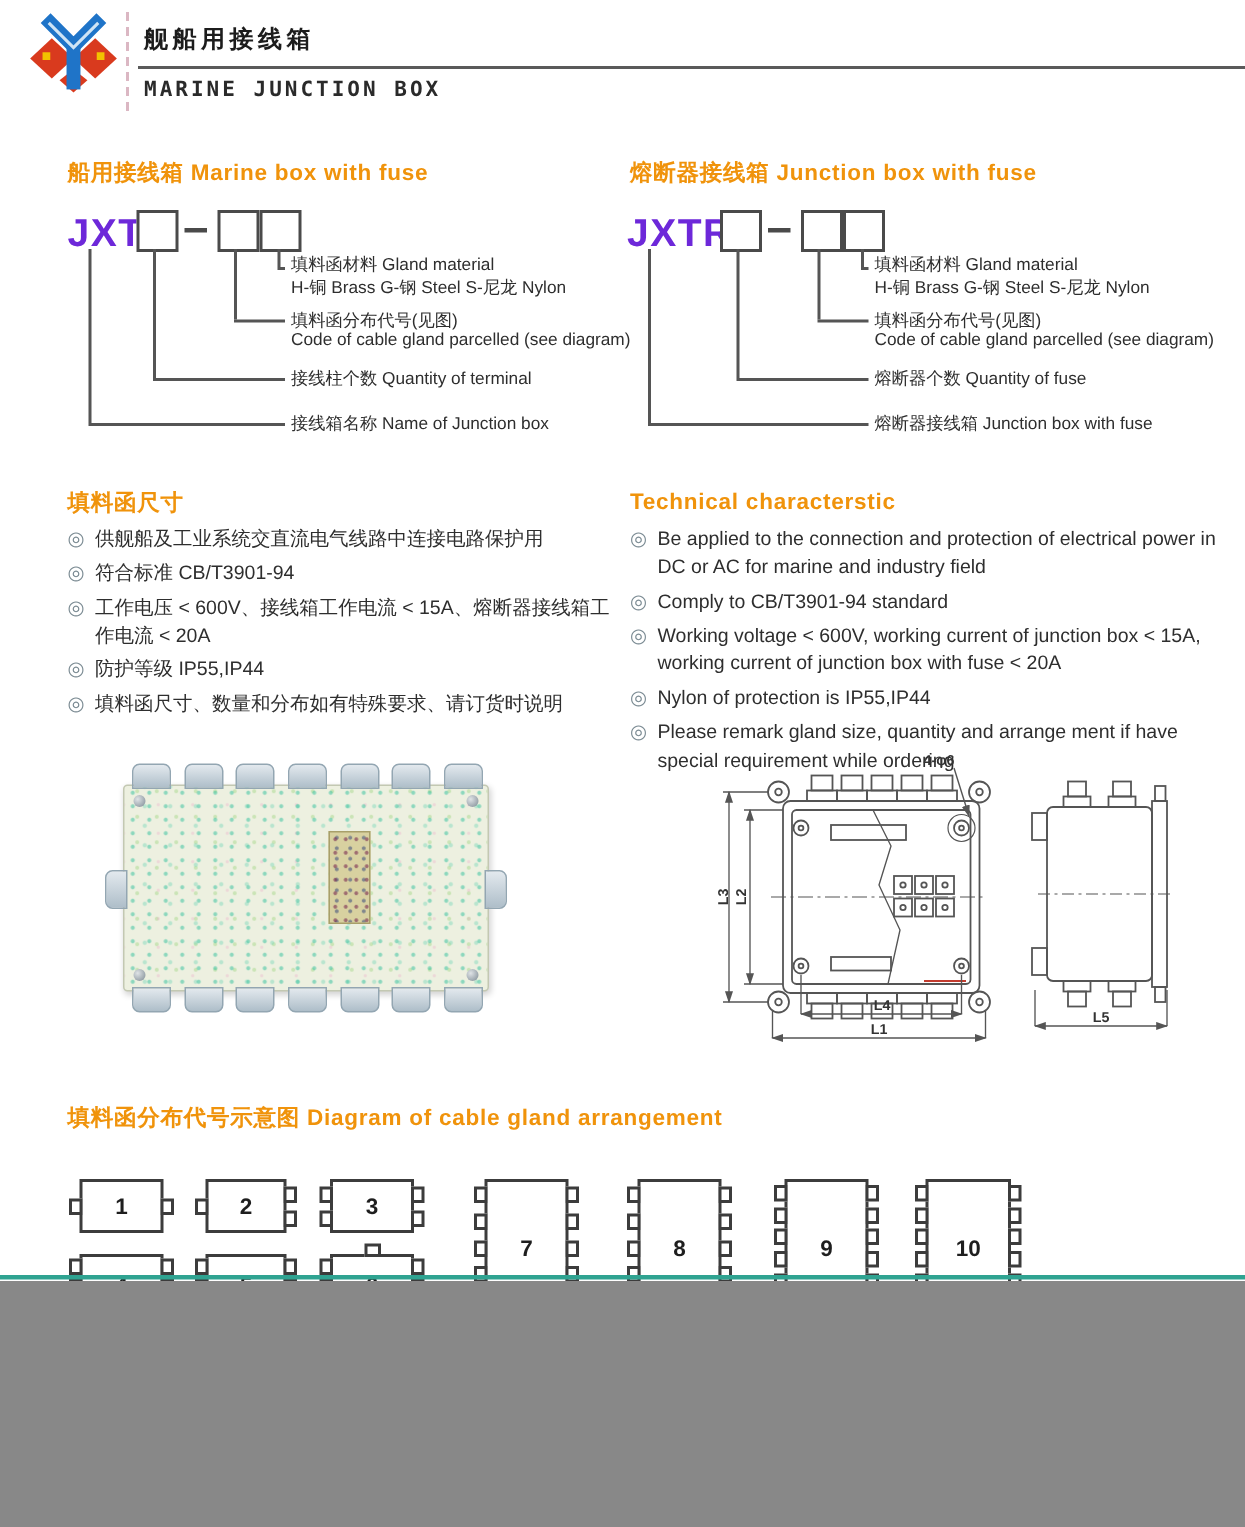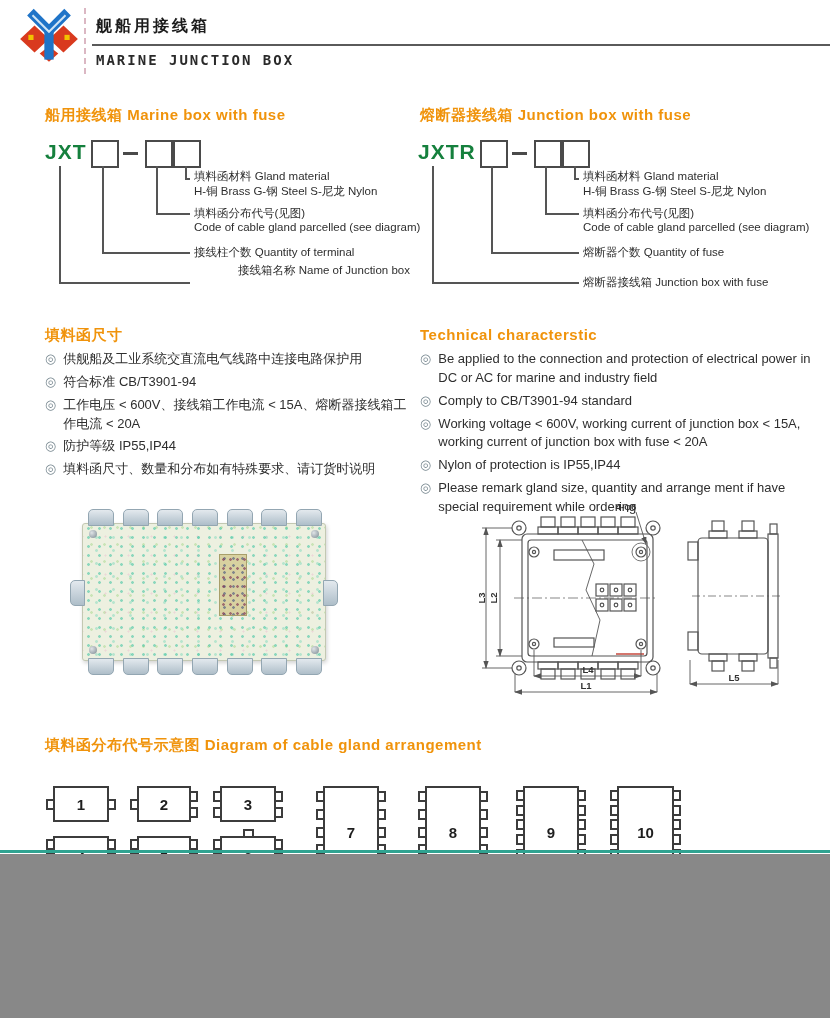--- a/index.html
+++ b/index.html
@@ -9,21 +9,21 @@
   .logo{position:absolute;left:18px;top:8px;width:62px;height:64px;}
   .hdr-dash{position:absolute;left:84px;top:8px;height:66px;border-left:2px dashed #c9a;opacity:.7;}
   .title-zh{position:absolute;left:96px;top:16px;font-size:16px;font-weight:bold;color:#1c1c1c;letter-spacing:3px;}
   .hdr-rule{position:absolute;left:92px;right:0;top:44px;height:2px;background:#5a5a5a;}
   .title-en{position:absolute;left:96px;top:52px;font-size:14px;font-weight:bold;color:#2a2a2a;
             font-family:"DejaVu Sans Mono",monospace;letter-spacing:2px;}
   
   .sec-title{position:absolute;font-size:15px;font-weight:bold;color:#f0930b;letter-spacing:.5px;}
   
   .desig{position:absolute;width:390px;height:165px;}
-  .model{position:absolute;left:0;top:2px;font-size:21px;font-weight:bold;color:#15803d;letter-spacing:1px;}
+  .model{position:absolute;left:0;top:2px;font-size:26px;font-weight:bold;color:#6d28d9;letter-spacing:1px;}
   .sq{position:absolute;top:2px;width:24px;height:24px;border:2px solid #4a4a4a;background:#fff;}
   .dash{position:absolute;top:14px;width:15px;height:3px;background:#4a4a4a;}
   .vline{position:absolute;width:1.5px;background:#555;}
   .hline{position:absolute;height:1.5px;background:#555;}
   .dlabel{position:absolute;font-size:11.5px;color:#2e2e2e;white-space:nowrap;}
   
   .tech-list{position:absolute;display:flex;flex-direction:column;gap:4px;}
   .bullet-row{display:flex;gap:7px;font-size:13px;line-height:1.45;color:#2e2e2e;}
   .bullet{color:#7a8a92;font-size:13px;flex:0 0 auto;}
   
@@ -102,21 +102,21 @@
     <div class="vline" style="left:57px;top:28px;height:86px;"></div>
     <div class="hline" style="left:57px;top:114px;width:88px;"></div>
     <div class="vline" style="left:14px;top:28px;height:116px;"></div>
     <div class="hline" style="left:14px;top:144px;width:131px;"></div>
 
     <div class="dlabel" style="left:149px;top:31px;">填料函材料 Gland material</div>
     <div class="dlabel" style="left:149px;top:46px;">H-铜 Brass   G-钢 Steel   S-尼龙 Nylon</div>
     <div class="dlabel" style="left:149px;top:68px;">填料函分布代号(见图)</div>
     <div class="dlabel" style="left:149px;top:83px;">Code of cable gland parcelled (see diagram)</div>
     <div class="dlabel" style="left:149px;top:107px;">接线柱个数 Quantity of terminal</div>
-    <div class="dlabel" style="left:149px;top:125px;margin-left:44px;">接线箱名称 Name of Junction box</div>
+    <div class="dlabel" style="left:149px;top:137px;">接线箱名称 Name of Junction box</div>
   </div>
 
   <div class="desig" style="left:418px;top:138px;">
     <div class="model">JXTR</div>
     <div class="sq" style="left:62px;"></div>
     <div class="dash" style="left:94px;"></div>
     <div class="sq" style="left:116px;"></div>
     <div class="sq" style="left:144px;"></div>
 
     <div class="vline" style="left:156px;top:28px;height:12px;"></div>

